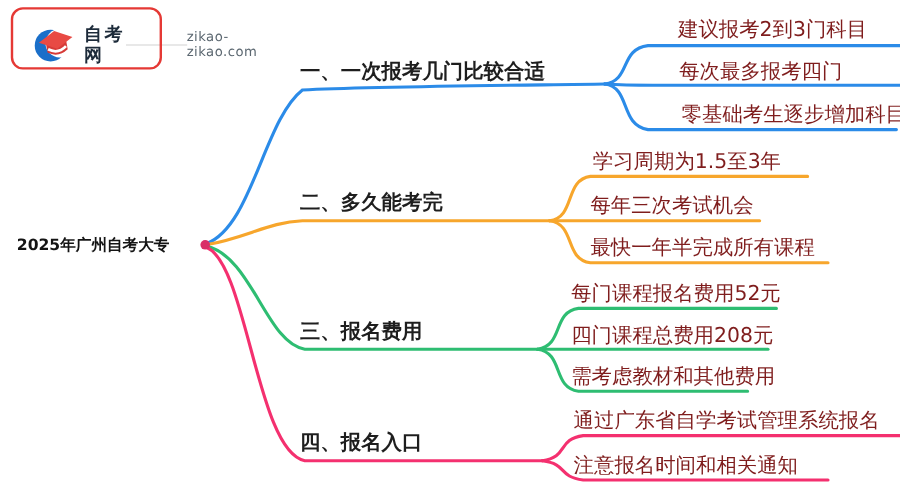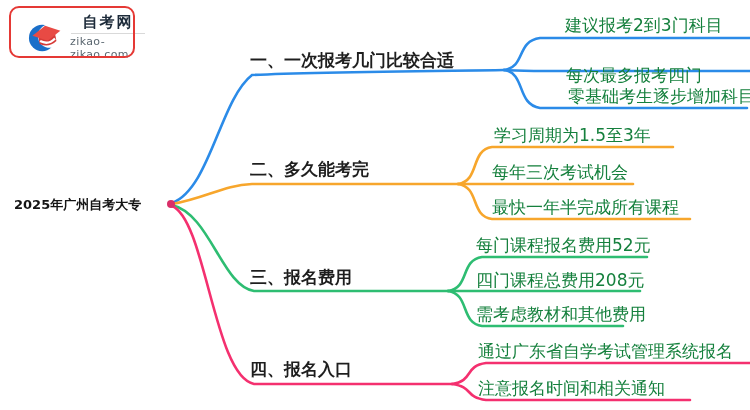--- a/index.html
+++ b/index.html
@@ -7,26 +7,26 @@
     width:750px;height:410px;background:#ffffff;overflow:hidden;
     font-family:"DejaVu Sans","Liberation Sans",sans-serif;
     -webkit-font-smoothing:antialiased;
   }
   .canvas{position:relative;width:750px;height:410px;background:#fff;}
   .wires{position:absolute;left:0;top:0;width:750px;height:410px;}
 
   .node{position:absolute;color:#242424;white-space:nowrap;line-height:22px;}
   .root-label{font-size:13px;font-weight:700;color:#141414;line-height:26px;}
   .branch-label{font-size:17px;font-weight:600;color:#1e1e1e;text-align:left;}
-  .child-label{font-size:17px;font-weight:500;color:#15803d;}
+  .child-label{font-size:17px;font-weight:500;color:#7f1d1d;}
 
   
   .logo{position:absolute;left:28px;top:18px;width:118px;height:38px;display:flex;align-items:center;}
   .logo-icon{width:34px;height:34px;flex:0 0 34px;}
-  .logo-text{margin-left:8px;display:flex;flex-direction:column;align-items:center;}
+  .logo-text{margin-left:8px;display:flex;flex-direction:row;align-items:center;}
   .logo-brand{font-size:15px;font-weight:700;color:#1d2b3a;line-height:18px;letter-spacing:2px;}
   .logo-rule{width:74px;height:1px;background:#d9d9d9;margin:2px 0 1px 0;}
   .logo-domain{font-size:11px;color:#5b6770;letter-spacing:.4px;}
 
   
   .annotation-box{
     position:absolute;left:9px;top:6px;width:126px;height:52px;
     border:2px solid #e53935;border-radius:10px;background:transparent;
     box-sizing:border-box;pointer-events:none;
   }
@@ -86,21 +86,21 @@
   <div class="annotation-box" style="border-color: rgb(229, 57, 53);"></div>
 
   <div class="node root-label" style="left:14px;top:192px;">2025年广州自考大专</div>
 
   <div class="node branch-label" style="left:250px;top:49px;width:256px;">一、一次报考几门比较合适</div>
   <div class="node branch-label" style="left:250px;top:266px;width:192px;">三、报名费用</div>
   <div class="node branch-label" style="left:250px;top:158px;width:204px;">二、多久能考完</div>
   <div class="node branch-label" style="left:250px;top:358px;width:198px;">四、报名入口</div>
 
   <div class="node child-label" style="left:565px;top:14px;">建议报考2到3门科目</div>
-  <div class="node child-label" style="left:566px;top:49px;margin-top:15px;">每次最多报考四门</div>
+  <div class="node child-label" style="left:566px;top:49px;">每次最多报考四门</div>
   <div class="node child-label" style="left:568px;top:85px;">零基础考生逐步增加科目</div>
 
   <div class="node child-label" style="left:494px;top:124px;">学习周期为1.5至3年</div>
   <div class="node child-label" style="left:492px;top:196px;">最快一年半完成所有课程</div>
   <div class="node child-label" style="left:492px;top:161px;">每年三次考试机会</div>
 
   <div class="node child-label" style="left:476px;top:234px;">每门课程报名费用52元</div>
   <div class="node child-label" style="left:476px;top:269px;">四门课程总费用208元</div>
   <div class="node child-label" style="left:476px;top:303px;">需考虑教材和其他费用</div>
 

